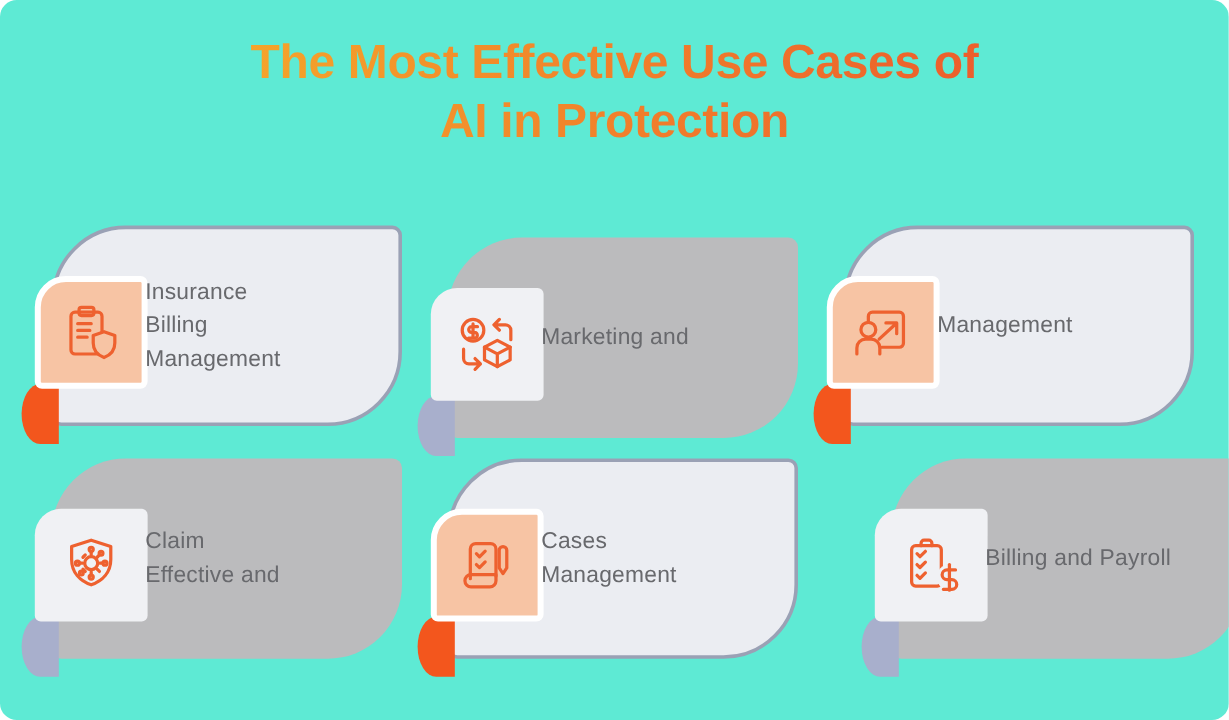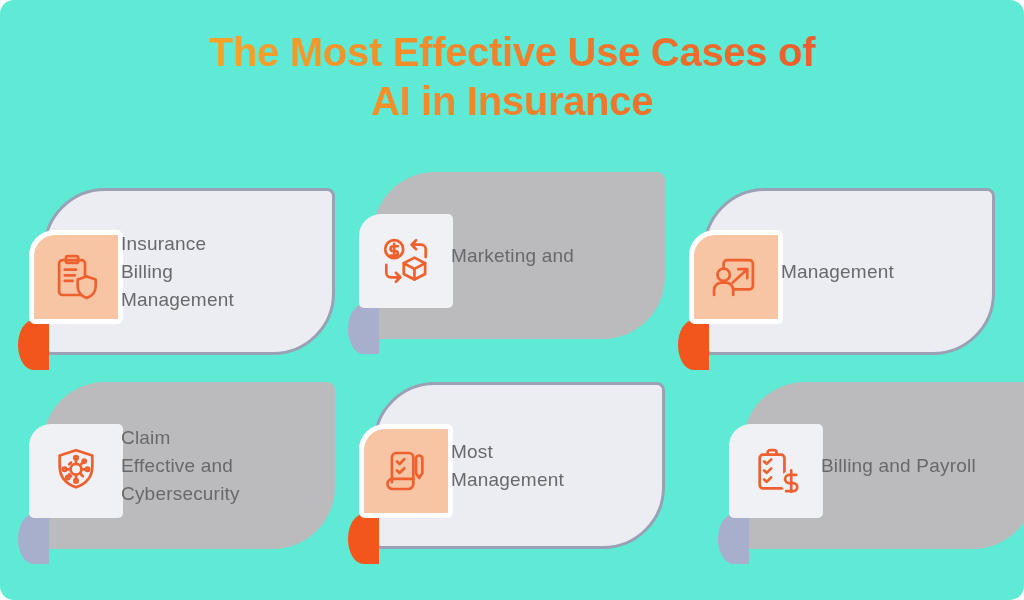--- a/index.html
+++ b/index.html
@@ -14,21 +14,21 @@
     font-size:40px; font-weight:700; line-height:49px; text-align:center;
     letter-spacing:-0.3px;
     background:linear-gradient(90deg,#f6b02a 10%,#ec5b2c 82%);
     -webkit-background-clip:text; background-clip:text; color:transparent;
   }
   .title span { display:block; }
 
   
   .cell { position:absolute; width:330px; height:210px; }
   .c1 { left:13px;  top:178px; }
-  .c2 { left:343px; top:162px; }
+  .c2 { left:343px; top:188px; }
   .c3 { left:673px; top:178px; }
   .c4 { left:13px;  top:372px; }
   .c5 { left:343px; top:372px; }
   .c6 { left:713px; top:372px; }
 
   .body {
     position:absolute; left:30px; top:10px; width:292px; height:167px;
     border-radius:62px 8px 62px 8px; box-sizing:border-box; z-index:1;
   }
   .light .body { background:#ebedf2; border:3px solid #9aa1b5; }
@@ -62,21 +62,21 @@
   .label span { display:block; white-space:nowrap; }
   .label span:empty { display:none; }
 </style>
 </head>
 <body>
 
 <div class="page">
 
   <h1 class="title">
     <span>The Most Effective Use Cases of</span>
-    <span>AI in Insurance</span>
+    <span>AI in Protection</span>
   </h1>
 
   <div class="cell c1 light">
     <div class="body"></div>
     <div class="tail"></div>
     <div class="tile">
       <svg viewBox="0 0 48 48">
         <rect x="9" y="9" width="23" height="31" rx="3"></rect>
         <rect x="15" y="5.5" width="11" height="6" rx="1.8"></rect>
         <path d="M14 17.5h10M14 22.5h9M14 27.5h7"></path>
@@ -144,39 +144,38 @@
         <circle cx="34.2" cy="22.5" r="1.5"></circle>
         <circle cx="13.8" cy="22.5" r="1.5"></circle>
         <circle cx="31.3" cy="15.2" r="1.4"></circle>
         <circle cx="16.7" cy="29.8" r="1.4"></circle>
       </svg>
     </div>
     <div class="label-wrap">
         <div class="label">
       <span>Claim</span>
       <span>Effective and</span>
-      <span>Cybersecurity</span>
     </div>
       </div>
   </div>
 
   <div class="cell c5 light">
     <div class="body"></div>
     <div class="tail"></div>
     <div class="tile">
       <svg viewBox="0 0 48 48">
         <path d="M11.5 34V12a4 4 0 0 1 4-4h11a4 4 0 0 1 4 4v20"></path>
         <path d="M30.5 31.5v4a4.5 4.5 0 0 1-4.5 4.5H12a4.5 4.5 0 0 1-4.5-4.5c0-2.5 2-4.5 4.5-4.5h18.5z"></path>
         <path d="M16 15.5l2.3 2.3 4.2-4.2M16 23.5l2.3 2.3 4.2-4.2"></path>
         <path d="M38.5 26l-2.8 4.2-2.8-4.2V13a2.8 2.8 0 0 1 5.6 0z"></path>
       </svg>
     </div>
     <div class="label-wrap">
         <div class="label">
-      <span>Most</span>
+      <span>Cases</span>
       <span>Management</span>
 
     </div>
       </div>
   </div>
 
   <div class="cell c6 gray">
     <div class="body"></div>
     <div class="tail"></div>
     <div class="tile">

